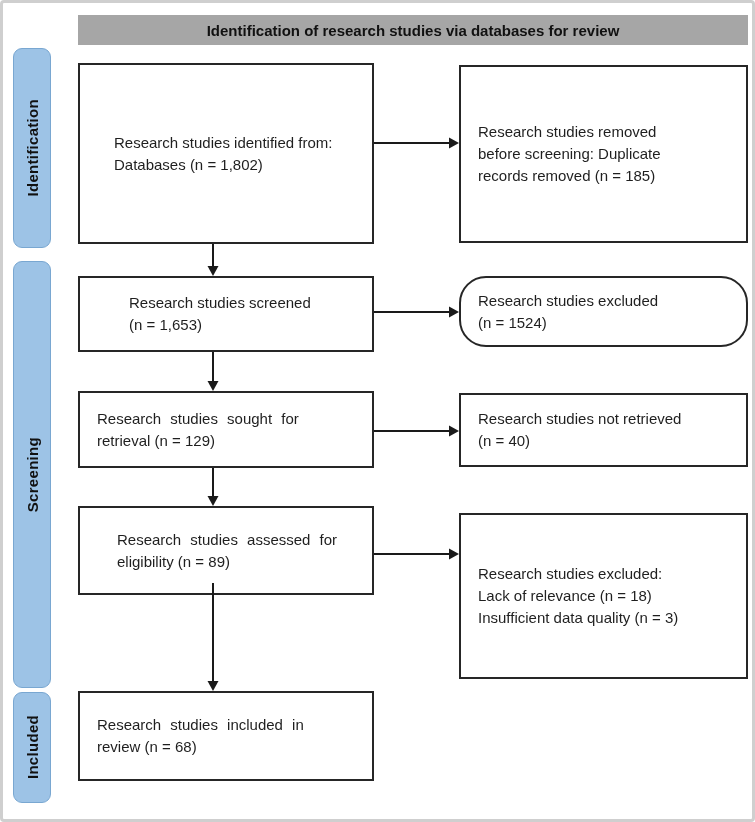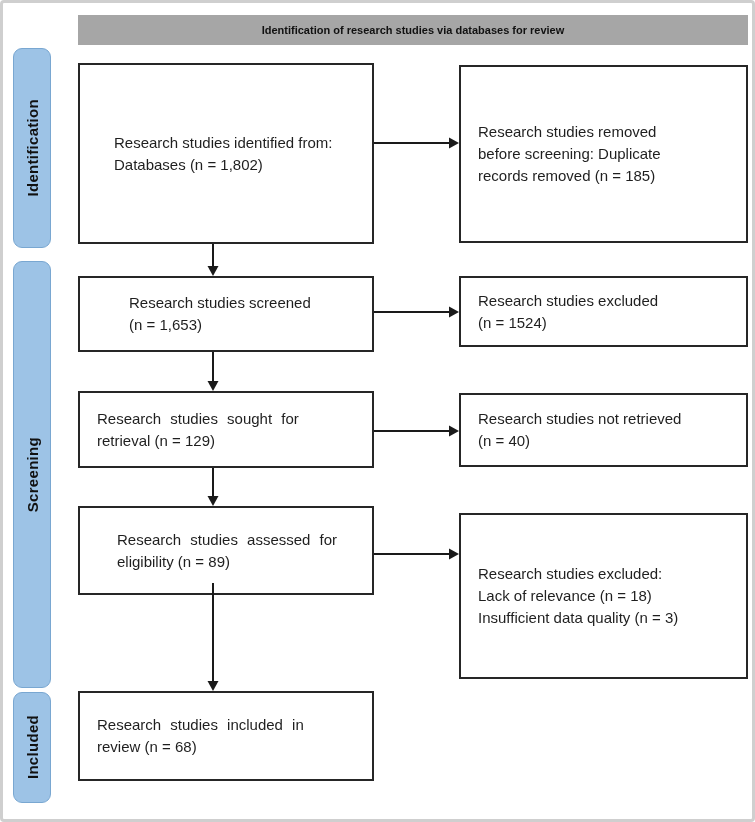--- a/index.html
+++ b/index.html
@@ -15,21 +15,21 @@
     overflow: hidden;
   }
 
   
   .header {
     position: absolute;
     left: 75px; top: 12px;
     width: 670px; height: 30px;
     background: #A6A6A6;
     display: flex; align-items: center; justify-content: center;
-    font-weight: bold; font-size: 11px; color: #111111;
+    font-weight: bold; font-size: 15px; color: #111111;
   }
 
   
   .stage {
     position: absolute;
     left: 10px; width: 38px;
     background: #9DC3E6;
     border: 1px solid #79A7D1;
     border-radius: 9px;
     display: flex; align-items: center; justify-content: center;
@@ -65,21 +65,21 @@
   .spread .boxtext::first-line { word-spacing: 5px; }
 
   .left  { left: 75px;  width: 296px; }
   .right { left: 456px; width: 289px; }
   .b1 { top: 60px;  height: 181px; padding-left: 17px; }
   .b2 { top: 273px; height: 76px; padding-left: 32px; }
   .b3 { top: 388px; height: 77px; }
   .b4 { top: 503px; height: 89px; padding-left: 20px; }
   .b5 { top: 688px; height: 90px; }
   .r1 { top: 62px;  height: 178px; }
-  .r2 { top: 273px; height: 71px; }
+  .r2 { top: 273px; height: 71px; border-radius: 27px; }
   .r3 { top: 390px; height: 74px; }
   .r4 { top: 510px; height: 166px; }
 
   .arrows {
     position: absolute;
     left: 0; top: 0;
     pointer-events: none;
   }
   .arrows line { stroke: #1a1a1a; stroke-width: 2; }
   .arrows polygon { fill: #1a1a1a; }

